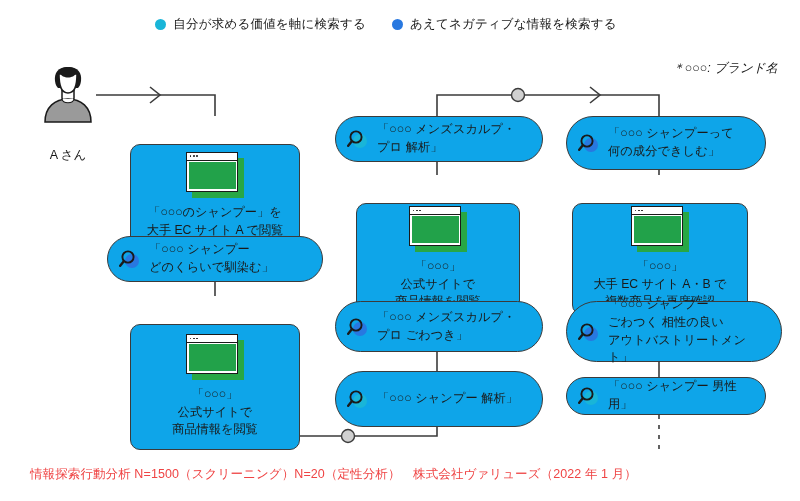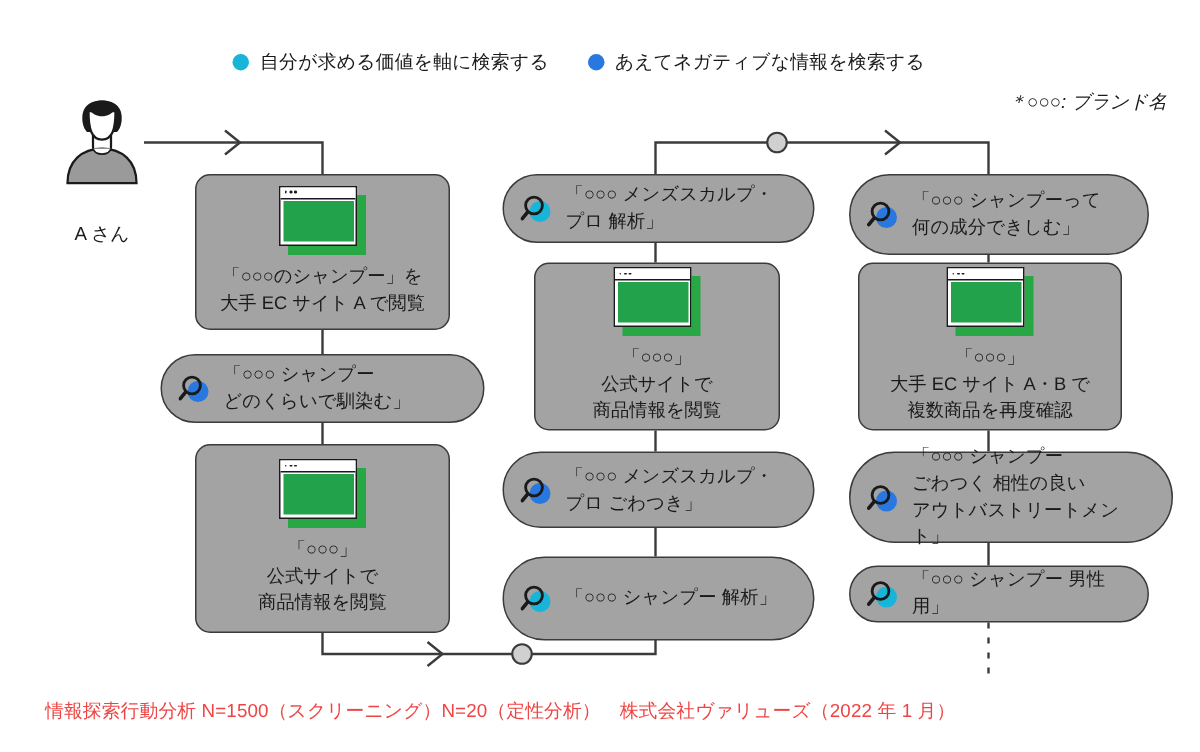--- a/index.html
+++ b/index.html
@@ -10,21 +10,21 @@
     font-family: "Liberation Sans", "DejaVu Sans", sans-serif;
     color: #1a1a1a;
     position: relative;
     overflow: hidden;
     -webkit-font-smoothing: antialiased;
   }
 
   
   .legend {
     position: absolute;
-    top: 33px; left: 0; width: 772px;
+    top: 16px; left: 0; width: 772px;
     display: flex; justify-content: center; align-items: center;
     gap: 26px;
   }
   .legend-item { display: flex; align-items: center; gap: 7px; }
   .legend-dot { width: 11px; height: 11px; border-radius: 50%; flex: 0 0 auto; }
   .legend-label { font-size: 12.5px; letter-spacing: .2px; white-space: nowrap; color:#1a1a1a; }
 
   
   .brand-note {
     position: absolute; top: 60px; right: 22px;
@@ -37,31 +37,32 @@
 
   
   svg.connectors {
     position: absolute; left: 0; top: 0; width: 800px; height: 501px;
     pointer-events: none;
   }
 
   
   .node {
     position: absolute;
-    background: #a3a3a3;
+    background: #0ea5e9;
     border: 1.4px solid #3b3b3b;
     display: flex;
     align-items: center;
     z-index: 3;
   }
   .node.box {
     border-radius: 10px;
     flex-direction: column;
     justify-content: center;
     padding: 10px 8px 11px;
+    margin-top: 28px;
   }
   .node.pill {
     border-radius: 999px;
     flex-direction: row;
     padding: 7px 13px 7px 11px;
     gap: 8px;
   }
   .node-text {
     font-size: 12.2px;
     line-height: 1.45;

